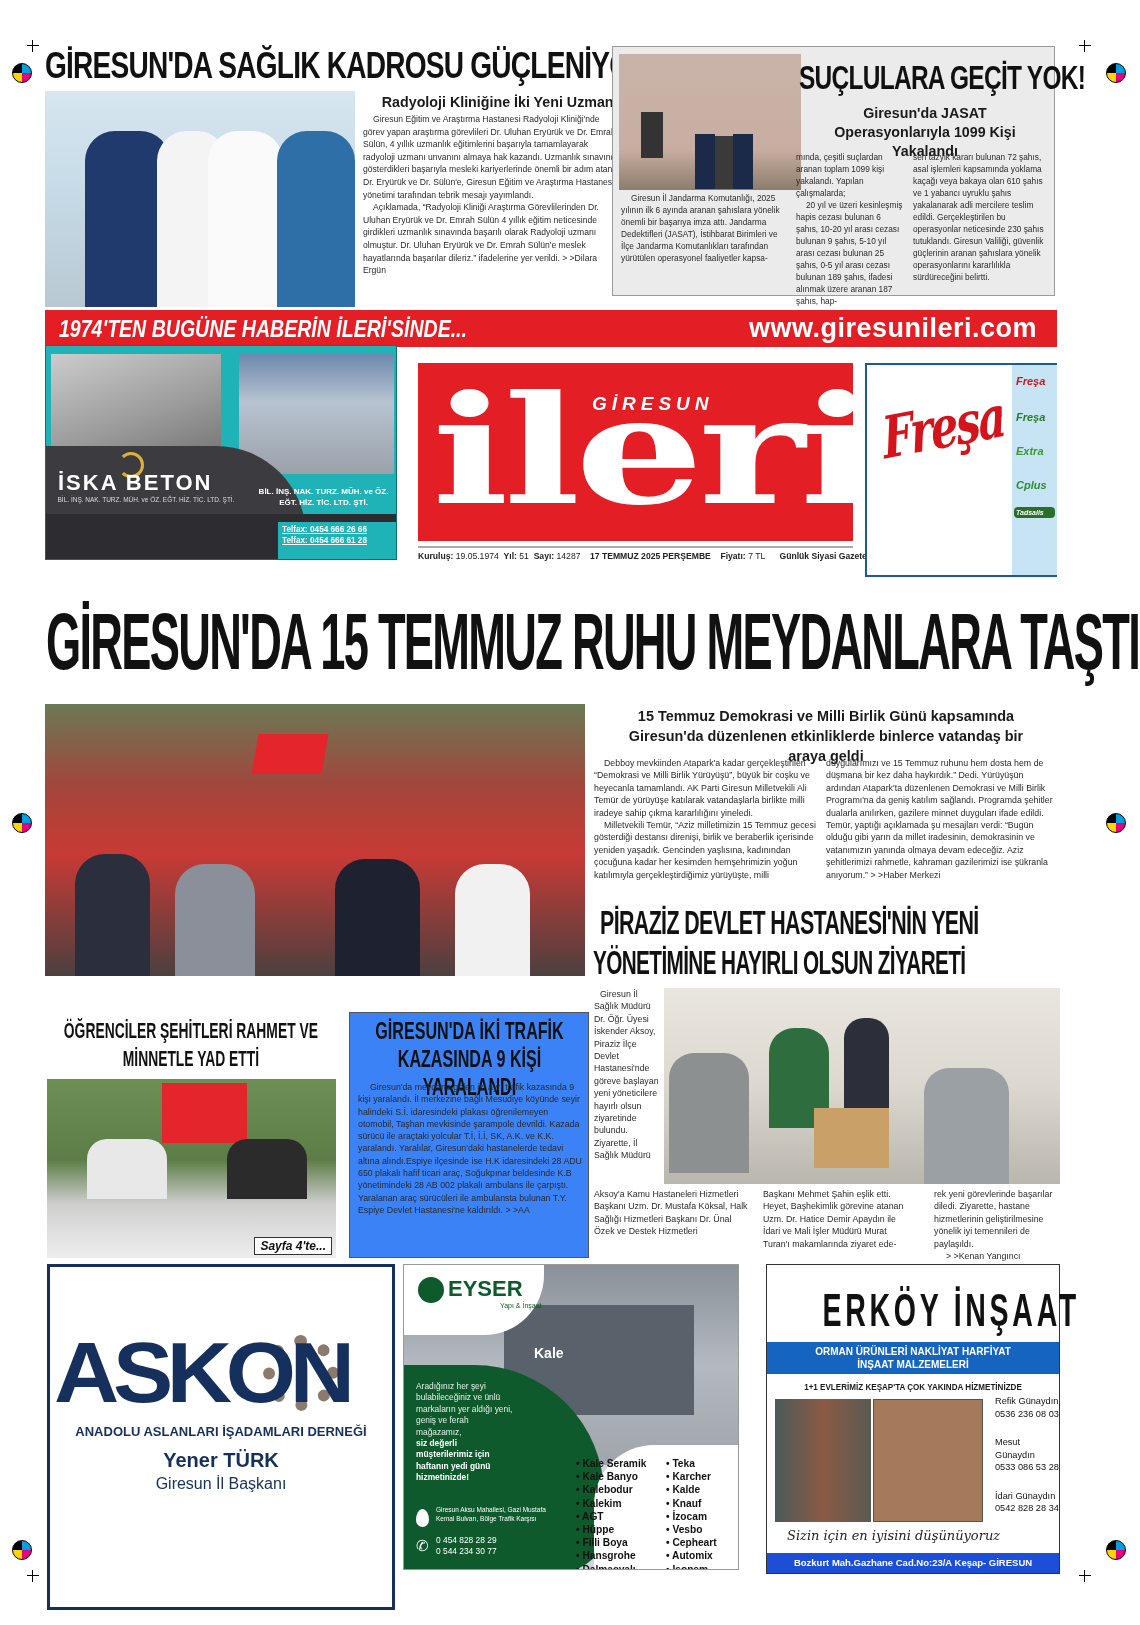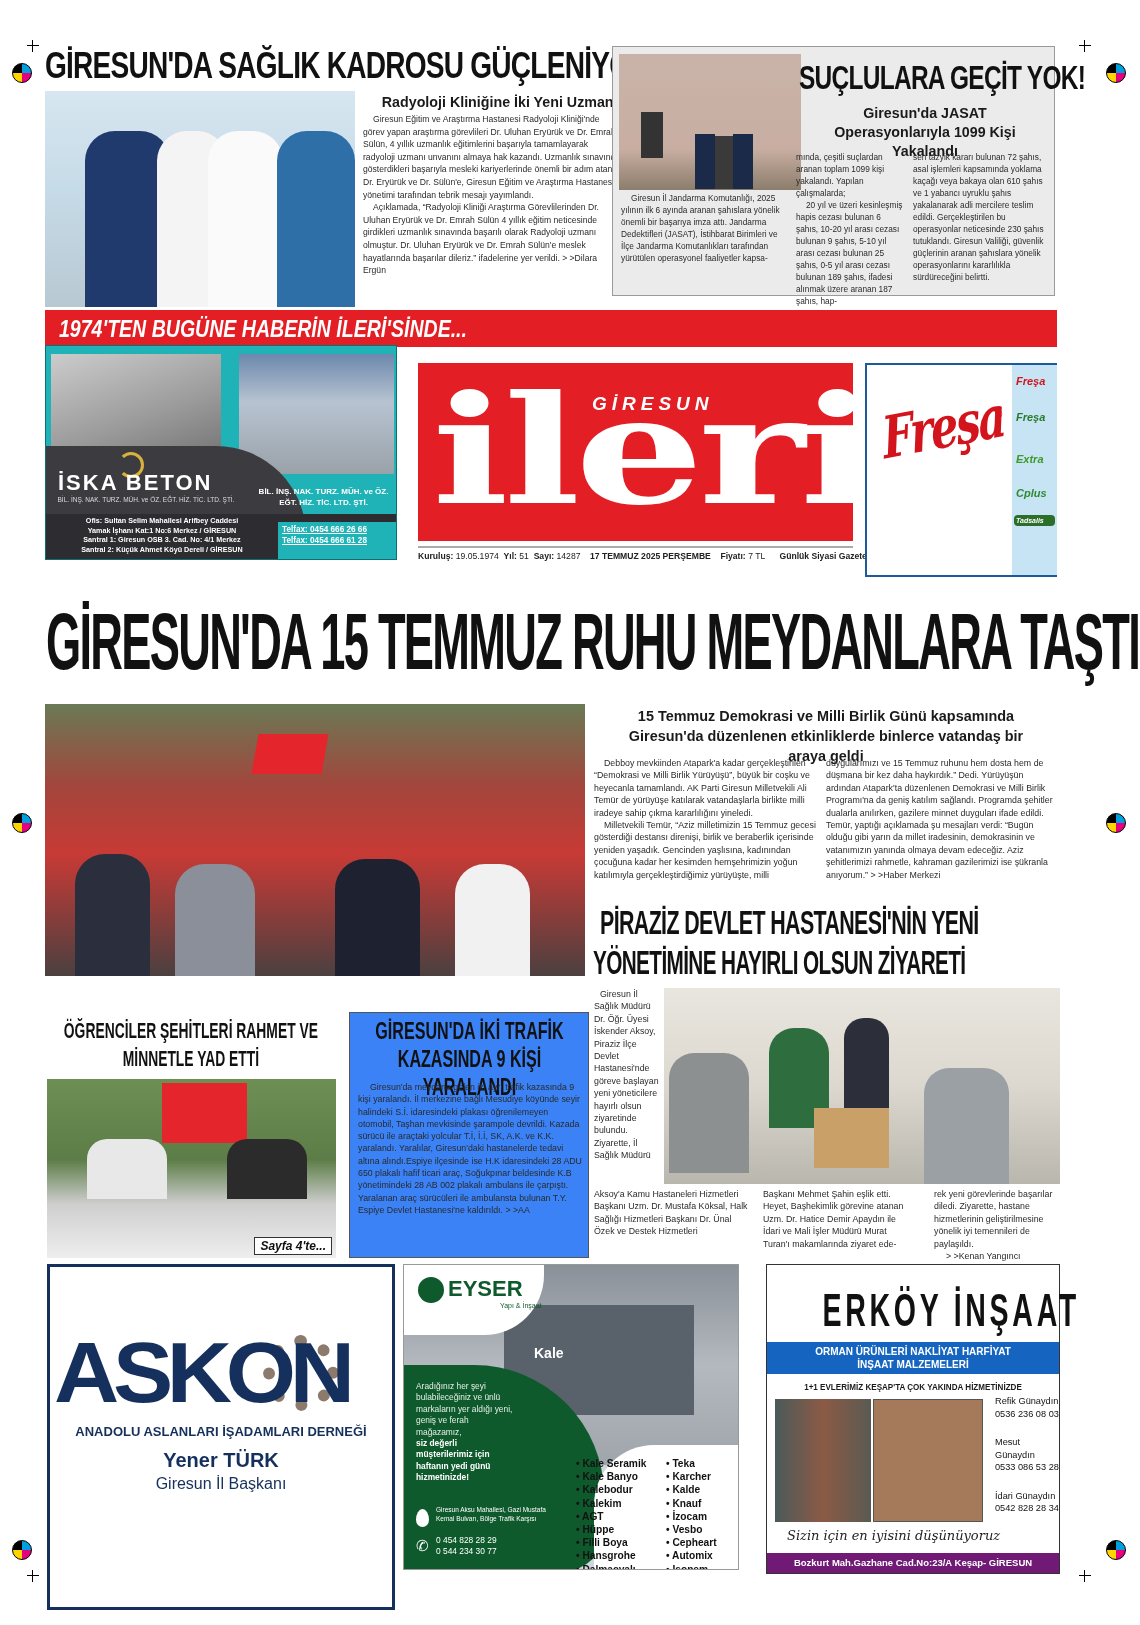--- a/index.html
+++ b/index.html
@@ -56,37 +56,32 @@
   <p class="abs body" style="left:8px;top:145px;width:170px;font-size:8.3px;line-height:12px;text-indent:10px">Giresun İl Jandarma Komutanlığı, 2025 yılının ilk 6 ayında aranan şahıslara yönelik önemli bir başarıya imza attı. Jandarma Dedektifleri (JASAT), İstihbarat Birimleri ve İlçe Jandarma Komutanlıkları tarafından yürütülen operasyonel faaliyetler kapsa-</p>
   <div class="abs body" style="left:183px;top:104px;width:108px;font-size:8.3px;line-height:12px">
     <p style="text-indent:0">mında, çeşitli suçlardan aranan toplam 1099 kişi yakalandı. Yapılan çalışmalarda;</p>
     <p>20 yıl ve üzeri kesinleşmiş hapis cezası bulunan 6 şahıs, 10-20 yıl arası cezası bulunan 9 şahıs, 5-10 yıl arası cezası bulunan 25 şahıs, 0-5 yıl arası cezası bulunan 189 şahıs, ifadesi alınmak üzere aranan 187 şahıs, hap-</p>
   </div>
   <p class="abs body" style="left:300px;top:104px;width:138px;font-size:8.3px;line-height:12px">sen tazyik kararı bulunan 72 şahıs, asal işlemleri kapsamında yoklama kaçağı veya bakaya olan 610 şahıs ve 1 yabancı uyruklu şahıs yakalanarak adli mercilere teslim edildi. Gerçekleştirilen bu operasyonlar neticesinde 230 şahıs tutuklandı. Giresun Valiliği, güvenlik güçlerinin aranan şahıslara yönelik operasyonlarını kararlılıkla sürdüreceğini belirtti.</p>
 </section>
 
 <div class="abs" style="left:45px;top:310px;width:1012px;height:37px;background:#e31e24">
   <span class="abs" style="left:14px;top:6px;color:#fff;font-size:23px;font-style:italic;font-weight:bold;white-space:nowrap;transform:scaleX(.85);transform-origin:left top">1974'TEN BUGÜNE HABERİN İLERİ'SİNDE...</span>
+  <a class="abs" style="right:20px;top:3px;color:#fff;font-size:27px;font-weight:bold;text-decoration:none;white-space:nowrap;letter-spacing:.5px">www.giresunileri.com</a>
 </div>
 
 <section class="abs" style="left:45px;top:345px;width:352px;height:215px;background:#1fb3b8;border:1px solid #0d6f73;overflow:hidden">
   <div class="abs" style="left:5px;top:8px;width:170px;height:100px;background:linear-gradient(160deg,#ccc 0,#9b9b9b 60%,#777 100%)"></div>
   <div class="abs" style="left:193px;top:8px;width:155px;height:120px;background:linear-gradient(180deg,#6c88ad 0,#b7c3d1 40%,#9aa2a9 100%)"></div>
   <div class="abs" style="left:0;top:100px;width:260px;height:120px;background:#3c3c40;border-radius:0 90px 0 0"></div>
   <div class="abs" style="left:72px;top:106px;width:26px;height:26px;border-radius:50%;border:3px solid #d9b23b;border-left-color:transparent"></div>
   <div class="abs" style="left:12px;top:124px;color:#fff;font-size:22px;font-weight:bold;letter-spacing:2px;white-space:nowrap">İSKA BETON</div>
   <div class="abs" style="left:10px;top:150px;width:180px;text-align:center;color:#ddd;font-size:6.5px;line-height:8px">BİL. İNŞ. NAK. TURZ. MÜH. ve ÖZ. EĞT. HİZ. TİC. LTD. ŞTİ.</div>
   <div class="abs" style="left:205px;top:140px;width:145px;text-align:center;color:#fff;font-size:8px;line-height:11px;font-weight:bold">BİL. İNŞ. NAK. TURZ. MÜH. ve ÖZ. EĞT. HİZ. TİC. LTD. ŞTİ.</div>
   <div class="abs" style="left:0;top:168px;width:352px;height:48px;background:#2d2d31"></div>
-  <div class="abs" style="left:6px;top:170px;width:220px;color:#fff;font-size:7.2px;line-height:9.6px;font-weight:bold;text-align:center">
-    <div>Ofis: Sultan Selim Mahallesi Arifbey Caddesi</div>
-    <div>Yamak İşhanı Kat:1 No:6 Merkez / GİRESUN</div>
-    <div>Santral 1: Giresun OSB 3. Cad. No: 4/1 Merkez</div>
-    <div>Santral 2: Küçük Ahmet Köyü Dereli / GİRESUN</div>
-  </div>
   <div class="abs" style="left:232px;top:176px;width:118px;height:40px;background:#1fb3b8"></div>
   <div class="abs" style="left:236px;top:178px;color:#fff;font-size:8.2px;line-height:11px;font-weight:bold;text-decoration:underline">
     <div>Telfax: 0454 666 26 66</div>
     <div>Telfax: 0454 666 61 28</div>
   </div>
 </section>
 
 <header class="abs" style="left:418px;top:363px;width:435px;height:200px">
   <div class="abs" style="left:0;top:0;width:435px;height:178px;background:#e31e24">
     <div class="abs" style="left:174px;top:30px;color:#fff;font-size:19px;font-weight:bold;font-style:italic;letter-spacing:5px">GİRESUN</div>
@@ -102,21 +97,21 @@
     <b>Günlük Siyasi Gazete</b>
   </div>
 </header>
 
 <section class="abs" style="left:865px;top:363px;width:192px;height:214px;border:2px solid #1b5b9b;background:#fff">
   <div class="abs" style="left:12px;top:40px;color:#d4141c;font-family:'DejaVu Serif',serif;font-style:italic;font-weight:bold;font-size:58px;letter-spacing:-3px;transform:scaleX(.75) rotate(-8deg);transform-origin:left top">Freşa</div>
   <div class="abs" style="left:128px;top:44px;color:#d4141c;font-size:10px">®</div>
   <div class="abs" style="left:145px;top:0;width:45px;height:210px;background:#c6e4f4">
     <div style="color:#d4141c;font-size:11px;font-style:italic;font-weight:bold;margin:10px 4px 0">Freşa</div>
     <div style="color:#2a7a2a;font-size:11px;font-style:italic;font-weight:bold;margin:24px 4px 0">Freşa</div>
-    <div style="color:#3d9a2a;font-size:11px;font-style:italic;font-weight:bold;margin:30px 4px 0">Extra</div>
+    <div style="color:#3d9a2a;font-size:11px;font-style:italic;font-weight:bold;margin:22px 4px 0">Extra</div>
     <div style="color:#2f8a30;font-size:11px;font-style:italic;font-weight:bold;margin:22px 4px 0">Cplus</div>
     <div style="color:#fff;background:#2a6e2a;font-size:7px;font-style:italic;font-weight:bold;margin:16px 2px 0;padding:2px;border-radius:4px">Tadsalis</div>
   </div>
 </section>
 
 <h1 class="headline abs" style="left:46px;top:596px;font-size:80px;line-height:92px;letter-spacing:-3px;transform:scaleX(.565)">GİRESUN'DA 15 TEMMUZ RUHU MEYDANLARA TAŞTI</h1>
 
 <div class="abs photo" style="left:45px;top:704px;width:540px;height:272px;background:linear-gradient(180deg,#6a7a55 0,#a2463c 30%,#c83a35 55%,#4b4040 100%)">
   <div class="abs" style="left:210px;top:30px;width:70px;height:40px;background:#e4262c;transform:skew(-10deg)"></div>
   <div class="abs" style="left:30px;top:150px;width:75px;height:122px;background:#2b2f3d;border-radius:30px 30px 0 0"></div>
@@ -228,14 +223,14 @@
   <div class="abs" style="left:106px;top:134px;width:110px;height:123px;background:#a47a5a;border:1px solid #555"></div>
   <div class="abs" style="left:228px;top:130px;width:66px;font-size:9.2px;line-height:12.5px;color:#111">
     <div>Refik Günaydın</div>
     <div>0536 236 08 03</div>
     <div style="margin-top:16px">Mesut Günaydın</div>
     <div>0533 086 53 28</div>
     <div style="margin-top:16px">İdari Günaydın</div>
     <div>0542 828 28 34</div>
   </div>
   <div class="abs" style="left:20px;top:263px;font-family:'DejaVu Serif',serif;font-style:italic;font-size:13px;color:#222">Sizin için en iyisini düşünüyoruz</div>
-  <div class="abs" style="left:0;top:288px;width:292px;height:20px;background:#701a75;color:#fff;text-align:center;font-size:9.5px;line-height:20px;font-weight:bold">Bozkurt Mah.Gazhane Cad.No:23/A Keşap- GİRESUN</div>
+  <div class="abs" style="left:0;top:288px;width:292px;height:20px;background:#1d4ed8;color:#fff;text-align:center;font-size:9.5px;line-height:20px;font-weight:bold">Bozkurt Mah.Gazhane Cad.No:23/A Keşap- GİRESUN</div>
 </section>
 
 </body></html>

